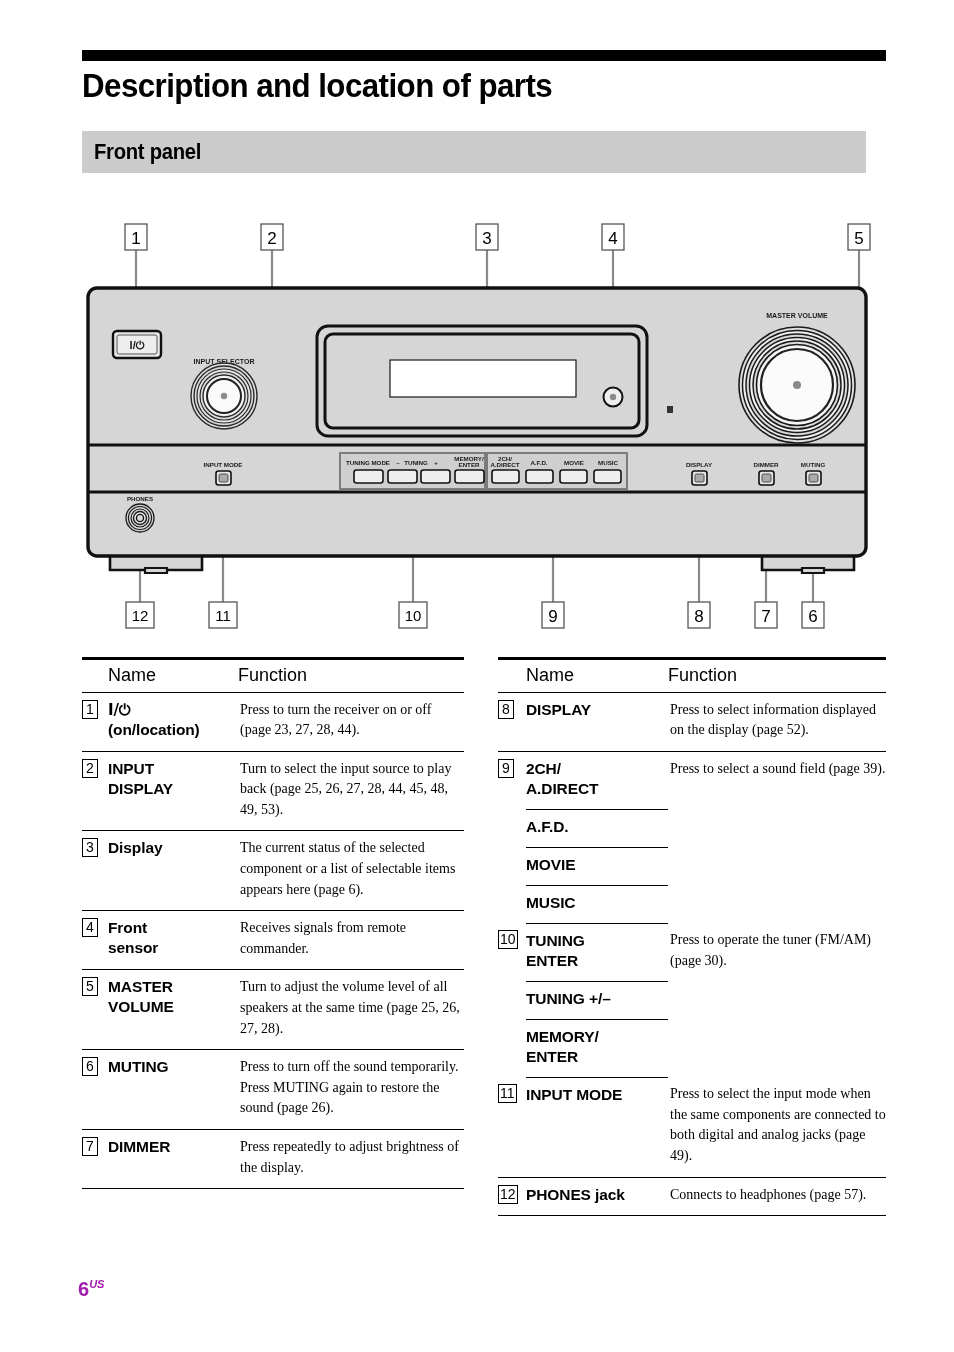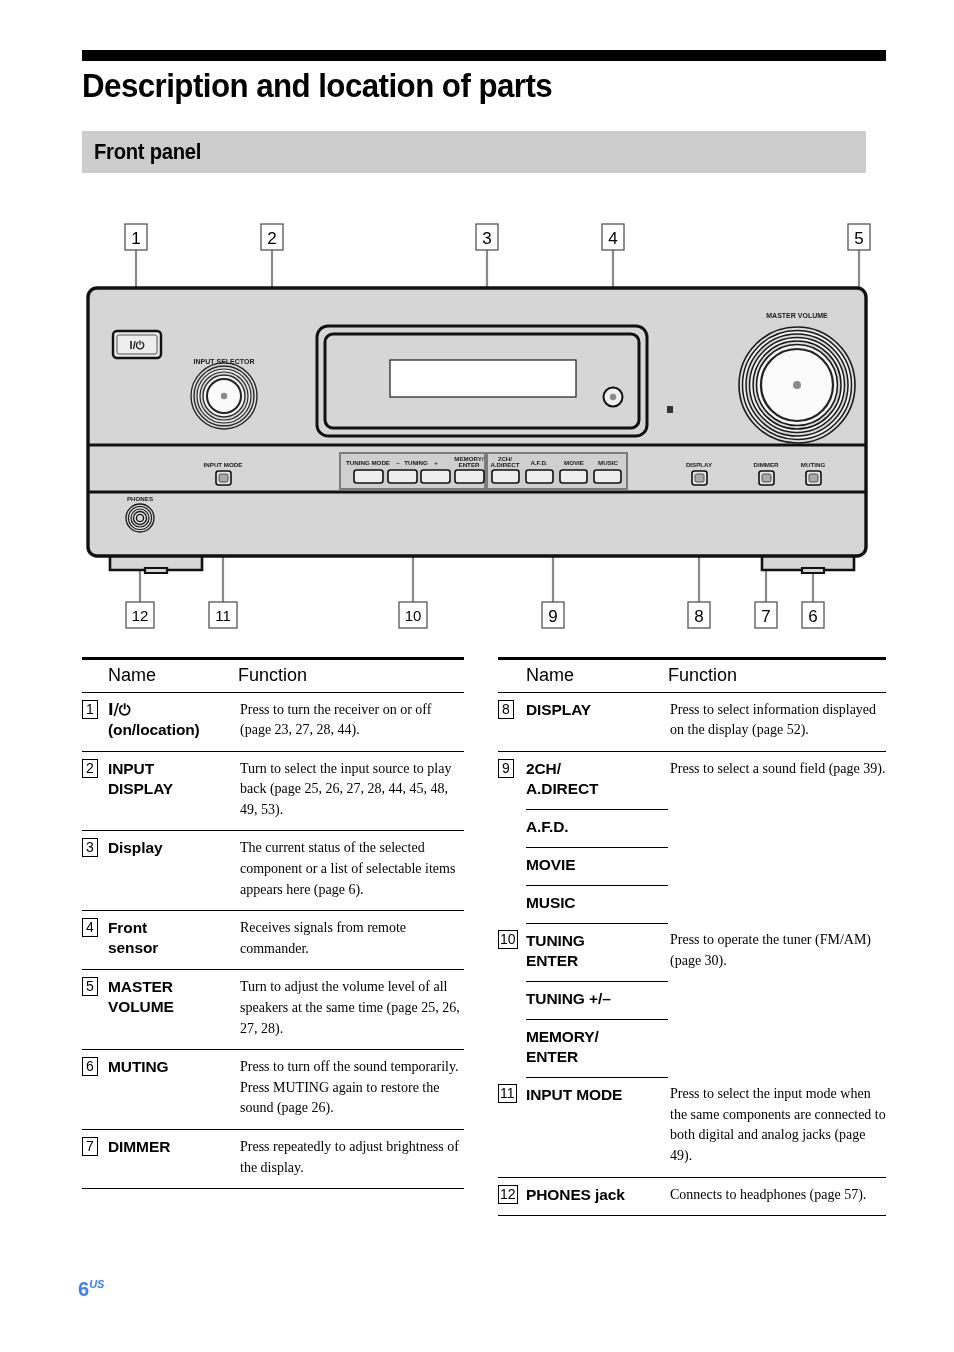--- a/index.html
+++ b/index.html
@@ -144,21 +144,21 @@
     font-size: 15px;
   }
 
   
   .footer {
     position: absolute;
     left: 78px; top: 1278px;
     font-family: "Liberation Sans", sans-serif;
     font-weight: bold;
     font-size: 20px;
-    color: #3b82f6;
+    color: #a21caf;
   }
   .footer sup {
     font-size: 11px;
     font-style: italic;
     font-weight: bold;
     vertical-align: super;
   }
 </style>
 </head>
 <body>

